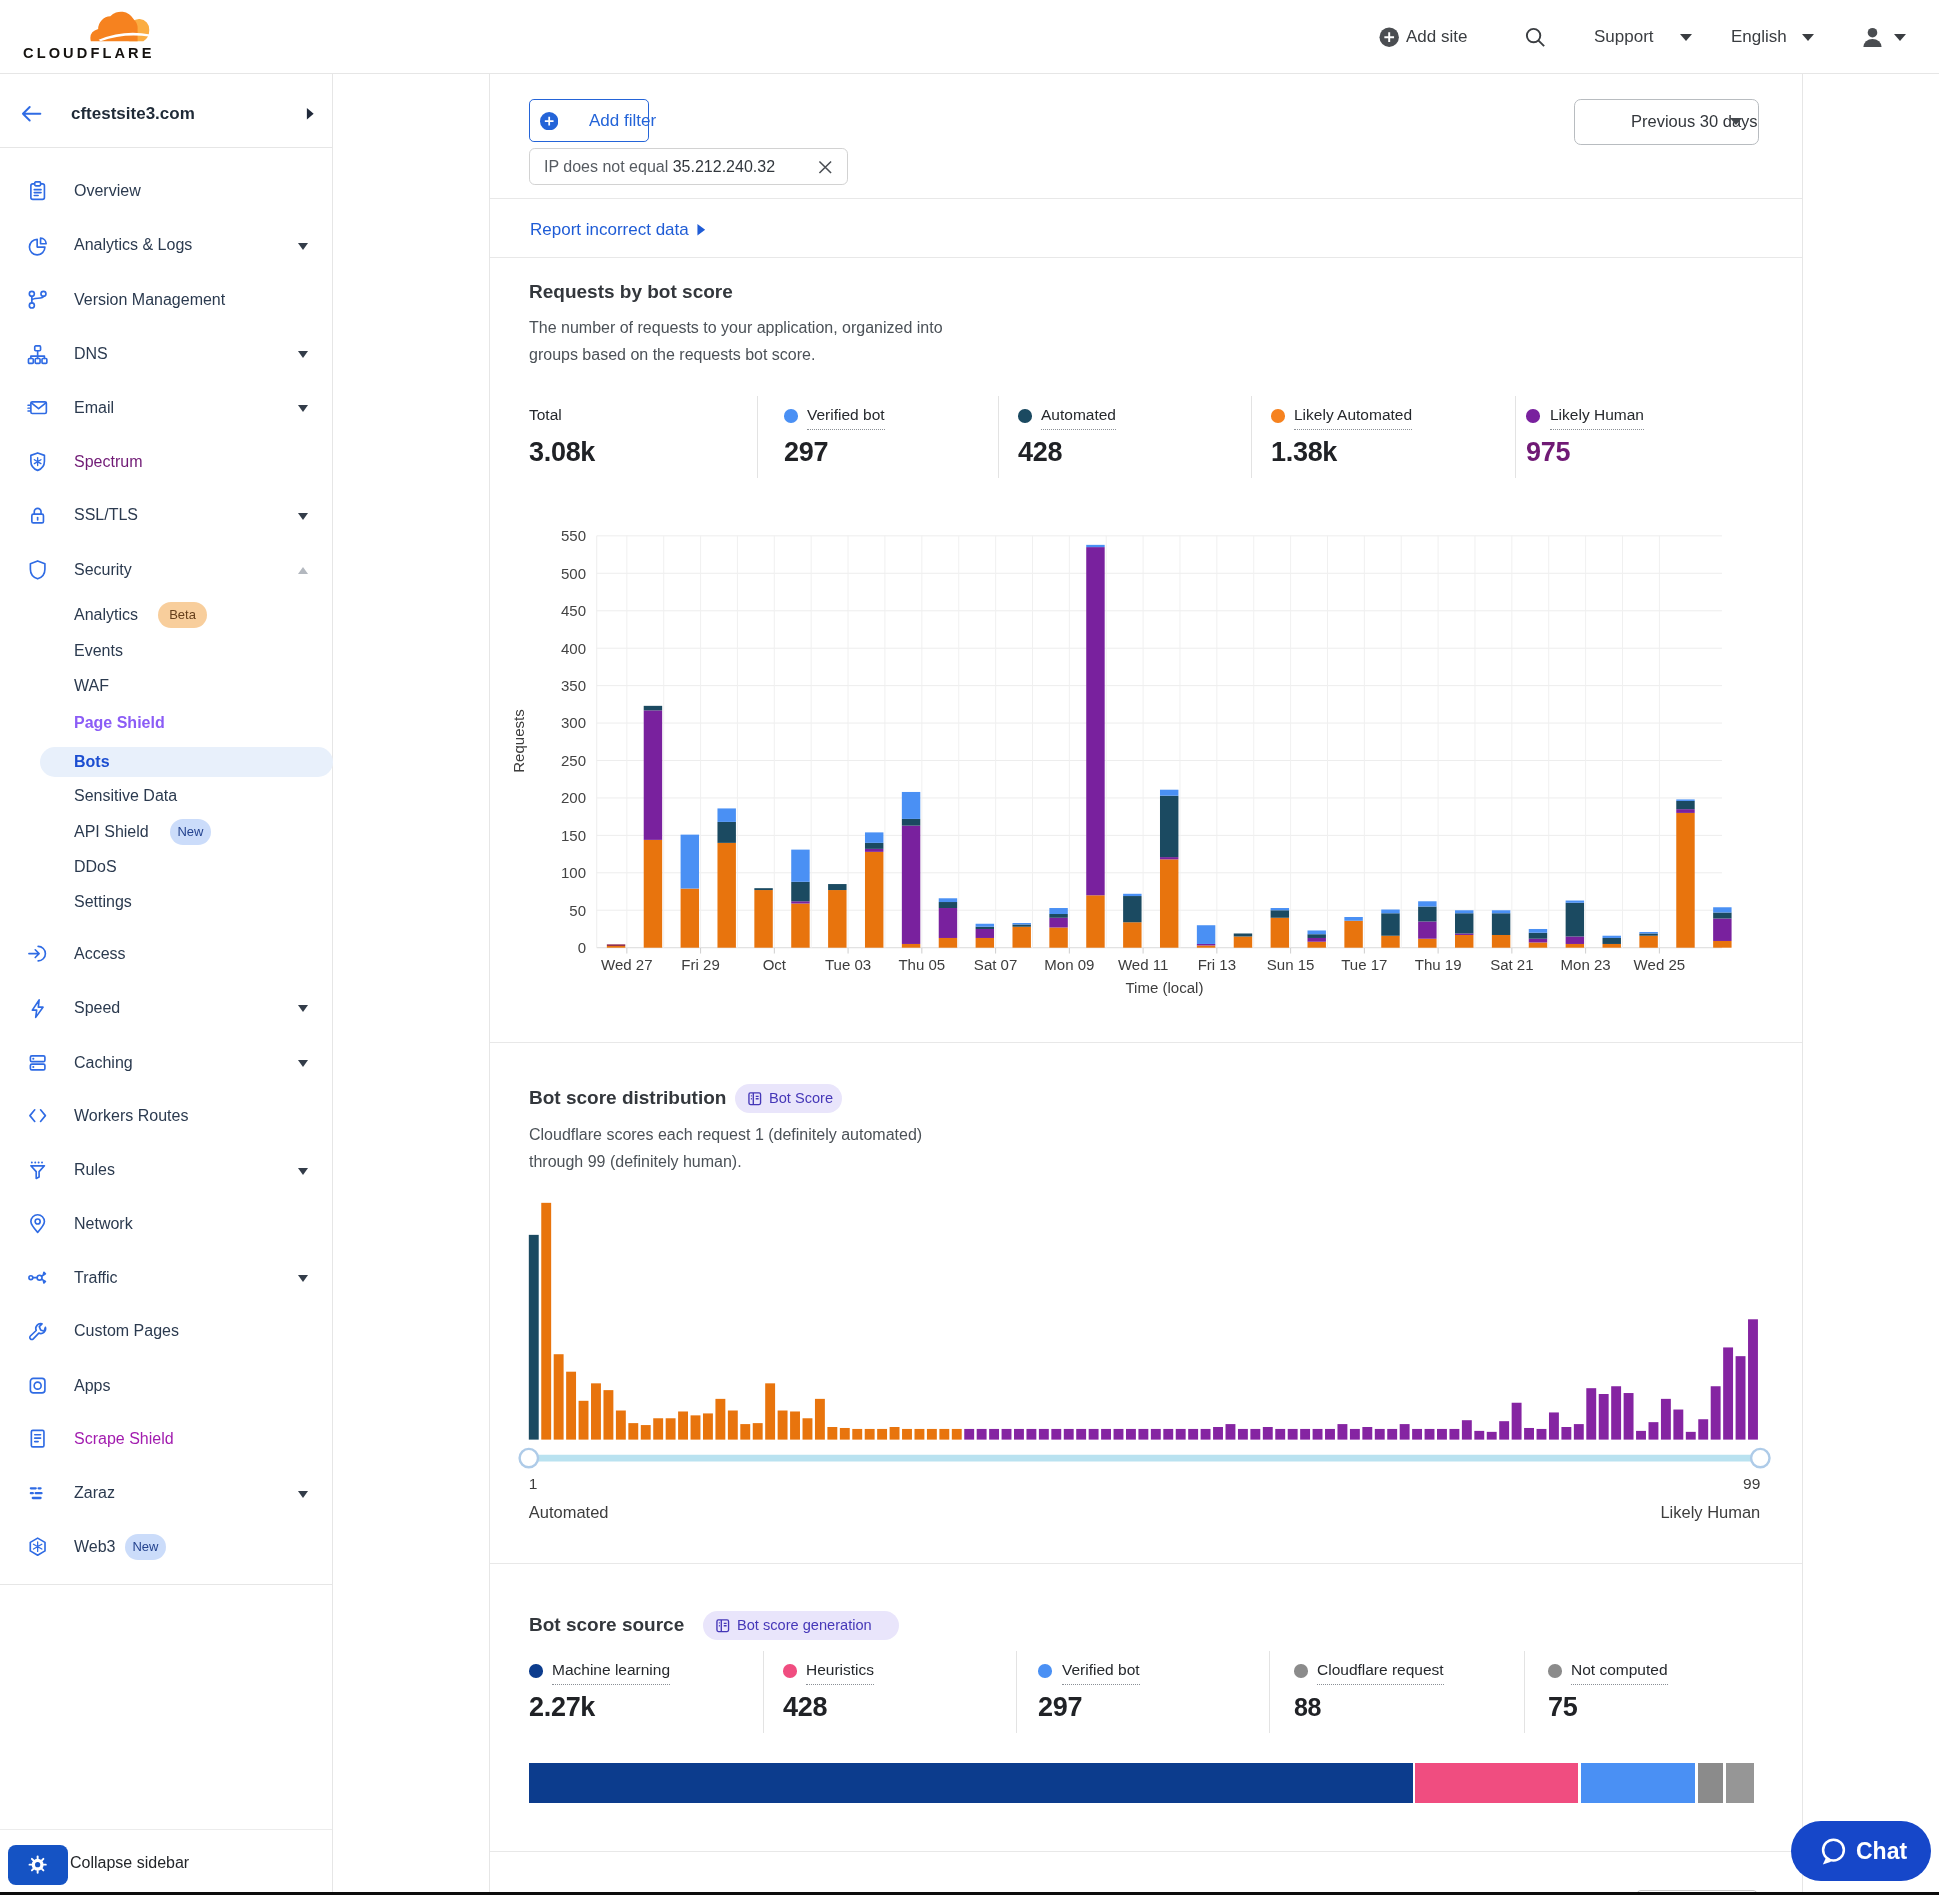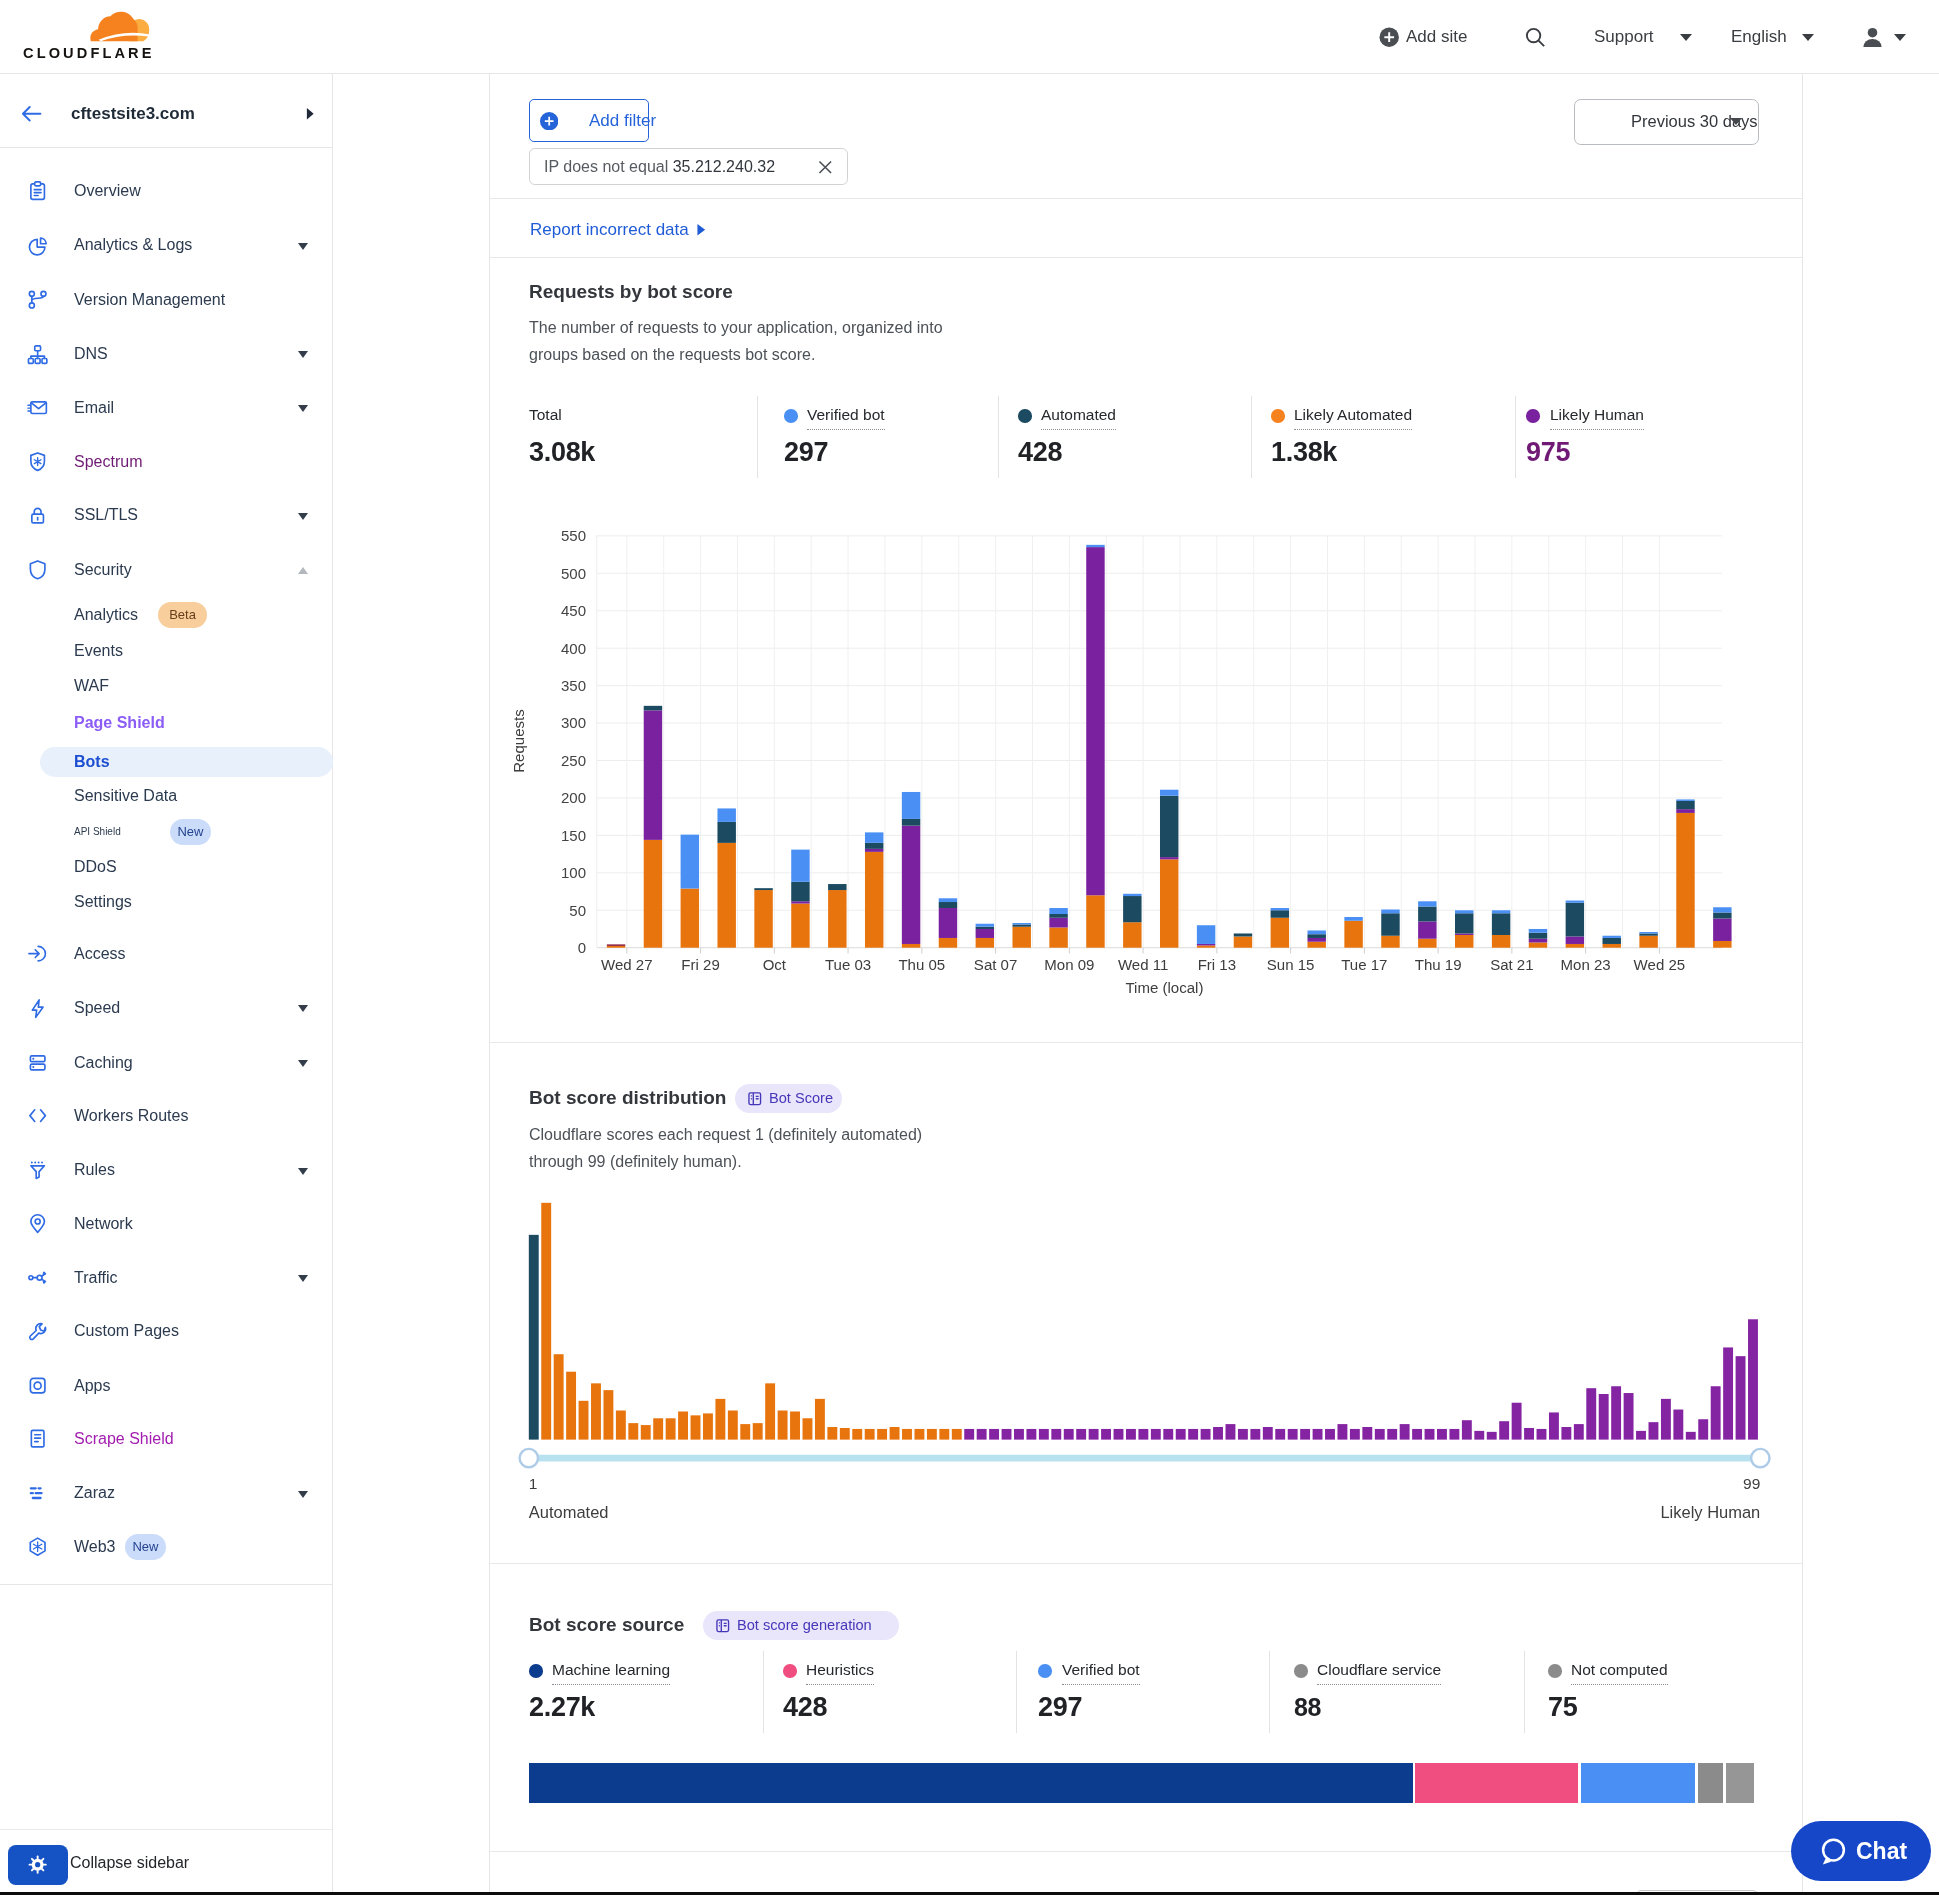--- a/index.html
+++ b/index.html
@@ -87,21 +87,21 @@
 <div style="position:absolute;left:74px;top:558px;font-size:16px;color:#2b3a4f;font-weight:normal;white-space:nowrap;line-height:23px;">Security</div>
 <div style="position:absolute;left:298px;top:567px;width:0;height:0;border-left:5.8px solid transparent;border-right:5.8px solid transparent;border-bottom:7.3px solid #b3b8bf"></div>
 <div style="position:absolute;left:74px;top:603px;font-size:16px;color:#2b3a4f;font-weight:normal;white-space:nowrap;line-height:23px;">Analytics</div>
 <div style="position:absolute;left:158px;top:602px;width:49px;height:26px;background:#f8ce9c;border-radius:13.6px;text-align:center"><span style="font-size:13px;color:#67401c;line-height:26px">Beta</span></div>
 <div style="position:absolute;left:74px;top:639px;font-size:16px;color:#2b3a4f;font-weight:normal;white-space:nowrap;line-height:23px;">Events</div>
 <div style="position:absolute;left:74px;top:674px;font-size:16px;color:#2b3a4f;font-weight:normal;white-space:nowrap;line-height:23px;">WAF</div>
 <div style="position:absolute;left:74px;top:711px;font-size:16px;color:#8b5cf6;font-weight:bold;white-space:nowrap;line-height:23px;">Page Shield</div>
 <div style="position:absolute;left:40px;top:747px;width:293px;height:30px;background:#e8f0fb;border-radius:15.5px"></div>
 <div style="position:absolute;left:74px;top:750px;font-size:16px;color:#1c4ed1;font-weight:bold;white-space:nowrap;line-height:23px;">Bots</div>
 <div style="position:absolute;left:74px;top:784px;font-size:16px;color:#2b3a4f;font-weight:normal;white-space:nowrap;line-height:23px;">Sensitive Data</div>
-<div style="position:absolute;left:74px;top:820px;font-size:10px;color:#2b3a4f;font-weight:normal;white-space:nowrap;line-height:23px;">API Shield</div>
+<div style="position:absolute;left:74px;top:820px;font-size:16px;color:#2b3a4f;font-weight:normal;white-space:nowrap;line-height:23px;">API Shield</div>
 <div style="position:absolute;left:170px;top:819px;width:41px;height:26px;background:#cbdcfa;border-radius:13.6px;text-align:center"><span style="font-size:13px;color:#24438f;line-height:26px">New</span></div>
 <div style="position:absolute;left:74px;top:855px;font-size:16px;color:#2b3a4f;font-weight:normal;white-space:nowrap;line-height:23px;">DDoS</div>
 <div style="position:absolute;left:74px;top:890px;font-size:16px;color:#2b3a4f;font-weight:normal;white-space:nowrap;line-height:23px;">Settings</div>
 <svg style="position:absolute;left:27px;top:943px" width="21.3" height="21.3" fill="none" stroke="#2f6be4" stroke-width="1.7" stroke-linecap="round" stroke-linejoin="round" viewBox="0 0 22 22">
     <path d="M11.5 3.5 a7.5 7.5 0 1 1 0 15"></path>
     <path d="M2 11 h10 M8.5 7 l4 4 -4 4"></path>
   </svg>
 <div style="position:absolute;left:74px;top:942px;font-size:16px;color:#2b3a4f;font-weight:normal;white-space:nowrap;line-height:23px;">Access</div>
 <svg style="position:absolute;left:27px;top:998px" width="21.3" height="21.3" fill="none" stroke="#2f6be4" stroke-width="1.7" stroke-linecap="round" stroke-linejoin="round" viewBox="0 0 22 22">
     <path d="M12.5 2 L5.5 12.5 h4.5 L9 20 16.5 9.5 h-4.8 z"></path>
@@ -543,21 +543,21 @@
 <div style="position:absolute;left:529px;top:1664px;width:13.6px;height:13.6px;border-radius:50%;background:#0c3c8d"></div>
 <div style="position:absolute;left:552px;top:1658px;font-size:15.5px;color:#25282c;font-weight:normal;white-space:nowrap;line-height:23px;border-bottom:1.5px dotted #8b9096;padding-bottom:2.9px">Machine learning</div>
 <div style="position:absolute;left:529px;top:1687px;font-size:27px;color:#202226;font-weight:bold;white-space:nowrap;line-height:41px;letter-spacing:-0.3px">2.27k</div>
 <div style="position:absolute;left:783px;top:1664px;width:13.6px;height:13.6px;border-radius:50%;background:#f04d80"></div>
 <div style="position:absolute;left:806px;top:1658px;font-size:15.5px;color:#25282c;font-weight:normal;white-space:nowrap;line-height:23px;border-bottom:1.5px dotted #8b9096;padding-bottom:2.9px">Heuristics</div>
 <div style="position:absolute;left:783px;top:1687px;font-size:27px;color:#202226;font-weight:bold;white-space:nowrap;line-height:41px;letter-spacing:-0.3px">428</div>
 <div style="position:absolute;left:1038px;top:1664px;width:13.6px;height:13.6px;border-radius:50%;background:#4a90f4"></div>
 <div style="position:absolute;left:1062px;top:1658px;font-size:15.5px;color:#25282c;font-weight:normal;white-space:nowrap;line-height:23px;border-bottom:1.5px dotted #8b9096;padding-bottom:2.9px">Verified bot</div>
 <div style="position:absolute;left:1038px;top:1687px;font-size:27px;color:#202226;font-weight:bold;white-space:nowrap;line-height:41px;letter-spacing:-0.3px">297</div>
 <div style="position:absolute;left:1294px;top:1664px;width:13.6px;height:13.6px;border-radius:50%;background:#8b8b8b"></div>
-<div style="position:absolute;left:1317px;top:1658px;font-size:15.5px;color:#25282c;font-weight:normal;white-space:nowrap;line-height:23px;border-bottom:1.5px dotted #8b9096;padding-bottom:2.9px">Cloudflare service</div>
+<div style="position:absolute;left:1317px;top:1658px;font-size:15.5px;color:#25282c;font-weight:normal;white-space:nowrap;line-height:23px;border-bottom:1.5px dotted #8b9096;padding-bottom:2.9px">Cloudflare request</div>
 <div style="position:absolute;left:1294px;top:1687px;font-size:25px;color:#202226;font-weight:bold;white-space:nowrap;line-height:41px;letter-spacing:-0.3px">88</div>
 <div style="position:absolute;left:1548px;top:1664px;width:13.6px;height:13.6px;border-radius:50%;background:#8b8b8b"></div>
 <div style="position:absolute;left:1571px;top:1658px;font-size:15.5px;color:#25282c;font-weight:normal;white-space:nowrap;line-height:23px;border-bottom:1.5px dotted #8b9096;padding-bottom:2.9px">Not computed</div>
 <div style="position:absolute;left:1548px;top:1687px;font-size:27px;color:#202226;font-weight:bold;white-space:nowrap;line-height:41px;letter-spacing:-0.3px">75</div>
 <div style="position:absolute;left:763px;top:1651px;width:1px;height:82px;background:#e3e3e3"></div>
 <div style="position:absolute;left:1016px;top:1651px;width:1px;height:82px;background:#e3e3e3"></div>
 <div style="position:absolute;left:1269px;top:1651px;width:1px;height:82px;background:#e3e3e3"></div>
 <div style="position:absolute;left:1524px;top:1651px;width:1px;height:82px;background:#e3e3e3"></div>
 <div style="position:absolute;left:529px;top:1763px;width:884px;height:40px;background:#0c3c8d"></div>
 <div style="position:absolute;left:1415px;top:1763px;width:163px;height:40px;background:#f04d80"></div>

